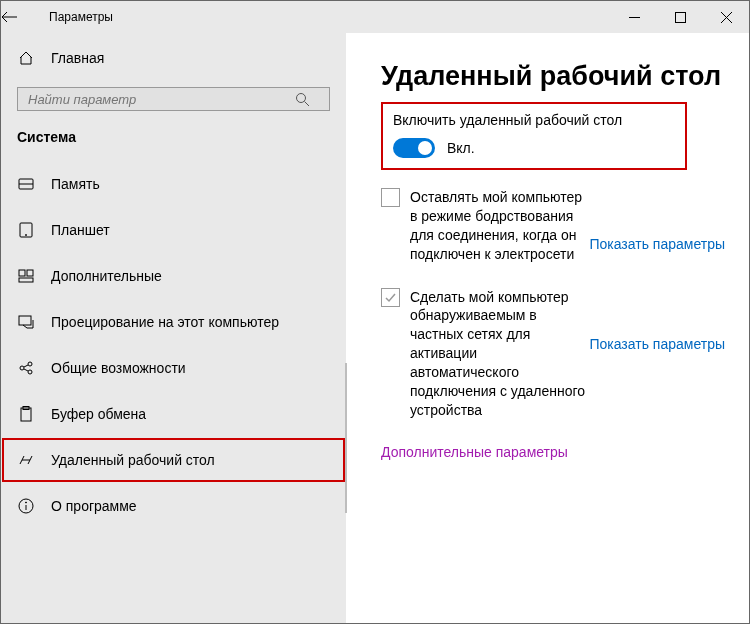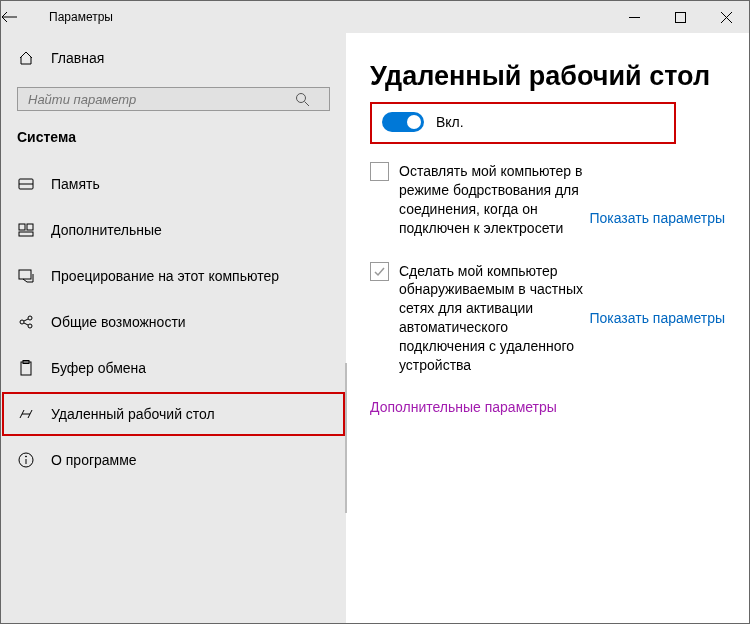--- a/index.html
+++ b/index.html
@@ -4,21 +4,21 @@
 <style>
   * { box-sizing: border-box; margin: 0; padding: 0; }
   html, body { width: 750px; height: 624px; overflow: hidden; }
   body { font-family: "Segoe UI", Tahoma, sans-serif; background: #fff; color: #000; border: 1px solid #666; }
   .titlebar { display: flex; align-items: center; height: 32px; background: #e9e9e9; }
   .titlebar .back { width: 48px; text-align: center; font-size: 16px; cursor: default; }
   .titlebar .title { font-size: 12px; }
   .titlebar .spacer { flex: 1; }
   .titlebar .wbtn { width: 46px; height: 32px; display: flex; align-items: center; justify-content: center; font-size: 12px; cursor: default; }
   .titlebar .wbtn.close { font-size: 14px; }
-  .main { display: flex; height: calc(100% - 32px); }
+  .main { display: flex; height: calc(100% - 32px); gap: 11px; }
   .sidebar { width: 345px; background: #e9e9e9; padding-top: 8px; position: relative; }
   .home { display: flex; align-items: center; padding: 8px 16px; font-size: 14px; cursor: default; }
   .home .icon, .sidebar-item .icon { width: 18px; height: 18px; margin-right: 16px; display: flex; align-items: center; justify-content: center; }
   .searchbox { margin: 12px 16px 14px 16px; height: 24px; border: 1px solid #999; background: #e1e1e1; display: flex; align-items: center; }
   .searchbox input { flex: 1; border: none; background: transparent; height: 100%; padding: 0 10px; font-size: 13px; font-style: italic; color: #555; outline: none; }
   .searchbox .sicon { width: 34px; text-align: center; color: #555; font-size: 14px; }
   .section-header { padding: 4px 16px 10px 16px; font-size: 14px; font-weight: 600; }
   .sidebar-list { margin-top: 6px; }
   .sidebar-item { display: flex; align-items: center; padding: 0 16px; height: 46px; font-size: 14px; cursor: default; }
   .sidebar-item.active { outline: 2px solid #c00; outline-offset: -3px; }
@@ -95,20 +95,29 @@
             <svg width="16" height="16" viewBox="0 0 16 16" fill="none" stroke="#000" stroke-width="1">
               <rect x="1" y="3" width="14" height="10" rx="1"></rect>
               <line x1="1" y1="8" x2="15" y2="8"></line>
             </svg>
           </span>
         <span>Память</span>
       </div>
       <div class="sidebar-item">
         <span class="icon">
             <svg width="16" height="16" viewBox="0 0 16 16" fill="none" stroke="#000" stroke-width="1">
+              <rect x="2" y="1" width="12" height="14" rx="1"></rect>
+              <circle cx="8" cy="13" r="0.5" fill="#000"></circle>
+            </svg>
+          </span>
+        <span>Планшет</span>
+      </div>
+      <div class="sidebar-item">
+        <span class="icon">
+            <svg width="16" height="16" viewBox="0 0 16 16" fill="none" stroke="#000" stroke-width="1">
               <rect x="1" y="2" width="6" height="6"></rect>
               <rect x="9" y="2" width="6" height="6"></rect>
               <rect x="1" y="10" width="14" height="4"></rect>
             </svg>
           </span>
         <span>Дополнительные</span>
       </div>
       <div class="sidebar-item">
         <span class="icon">
             <svg width="16" height="16" viewBox="0 0 16 16" fill="none" stroke="#000" stroke-width="1">
@@ -159,20 +168,21 @@
         <span>О программе</span>
       </div>
     </div>
     <div class="vscroll-indicator"></div>
   </div>
 
   <div class="content">
     <h1>Удаленный рабочий стол</h1>
 
     <div class="toggle-block">
+      <div class="toggle-title">Включить удаленный рабочий стол</div>
       <div class="toggle-row">
         <div class="toggle"></div>
         <div class="toggle-label">Вкл.</div>
       </div>
     </div>
 
     <div class="opt">
       <div class="checkbox"></div>
       <div class="opt-text">Оставлять мой компьютер в режиме бодрствования для соединения, когда он подключен к электросети</div>
       <div class="opt-link">Показать параметры</div>

